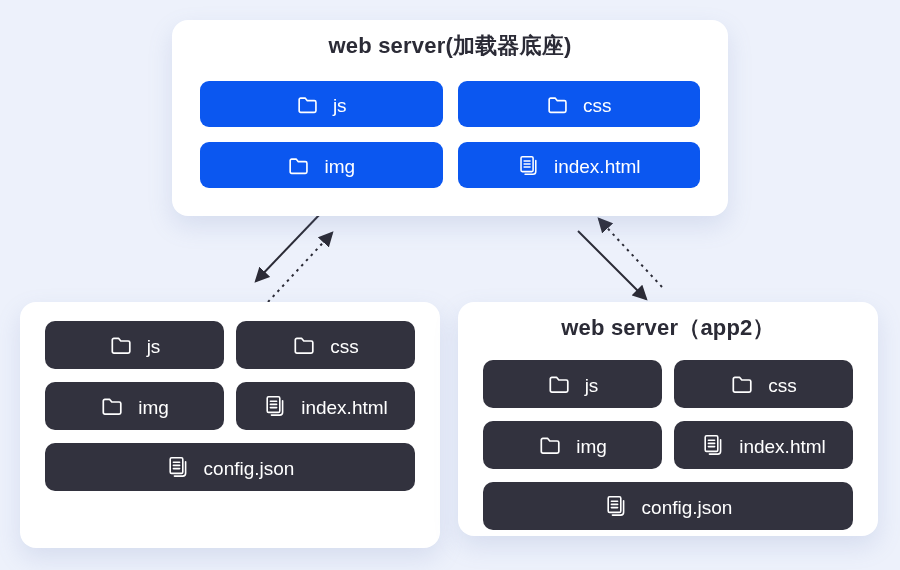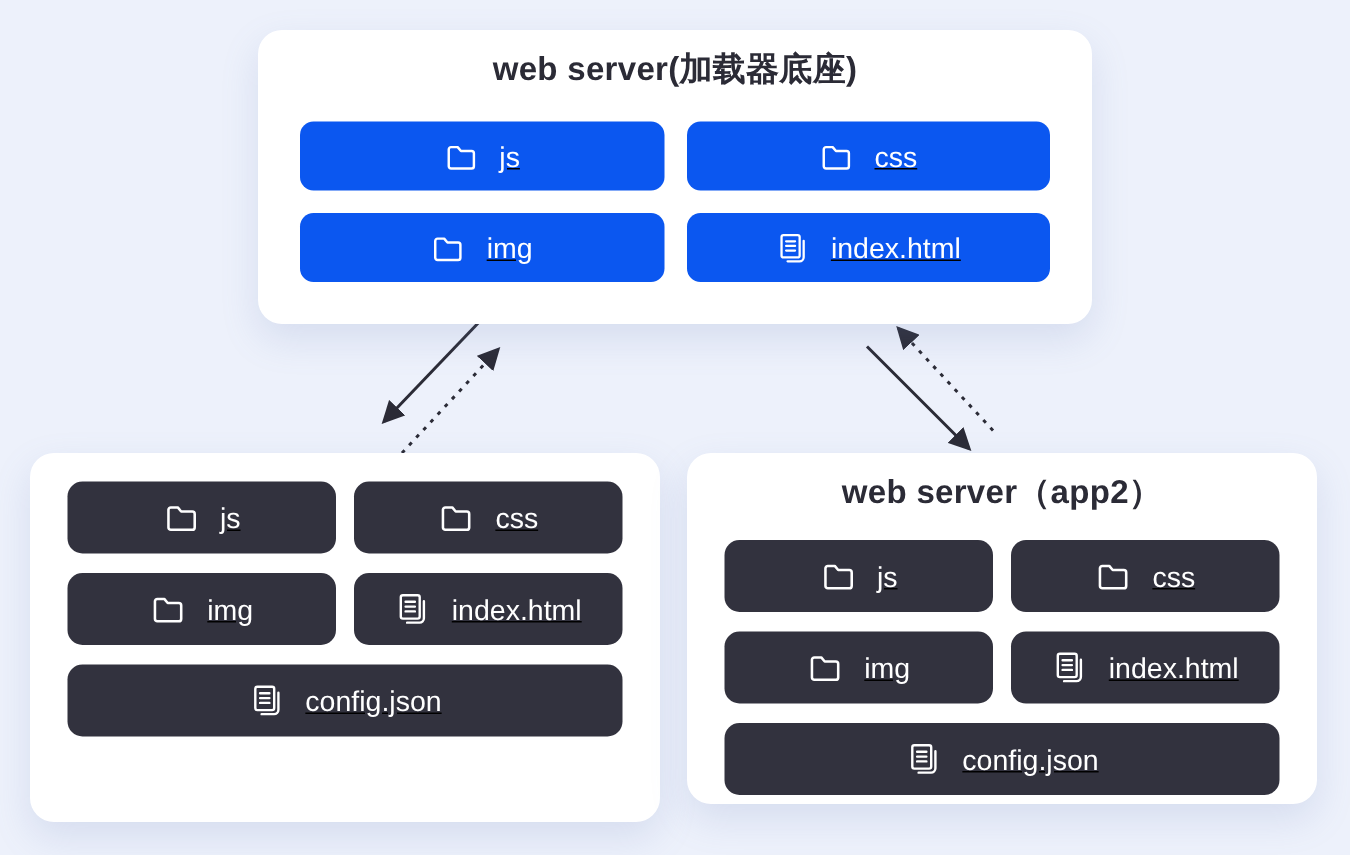--- a/index.html
+++ b/index.html
@@ -32,21 +32,20 @@
     text-align: center;
     font-size: 22px;
     font-weight: 700;
     color: #2b2b36;
     line-height: 26px;
     letter-spacing: 0.2px;
   }
   .node-grid {
     display: grid;
     grid-template-columns: 1fr 1fr;
-    text-decoration: underline;
   }
   .card-loader .node-grid {
     margin: 22px 28px 0 28px;
     column-gap: 15px;
     row-gap: 15px;
   }
   .card-app1 .node-grid, .card-app2 .node-grid {
     margin: 19px 25px 0 25px;
     column-gap: 12px;
     row-gap: 13px;

